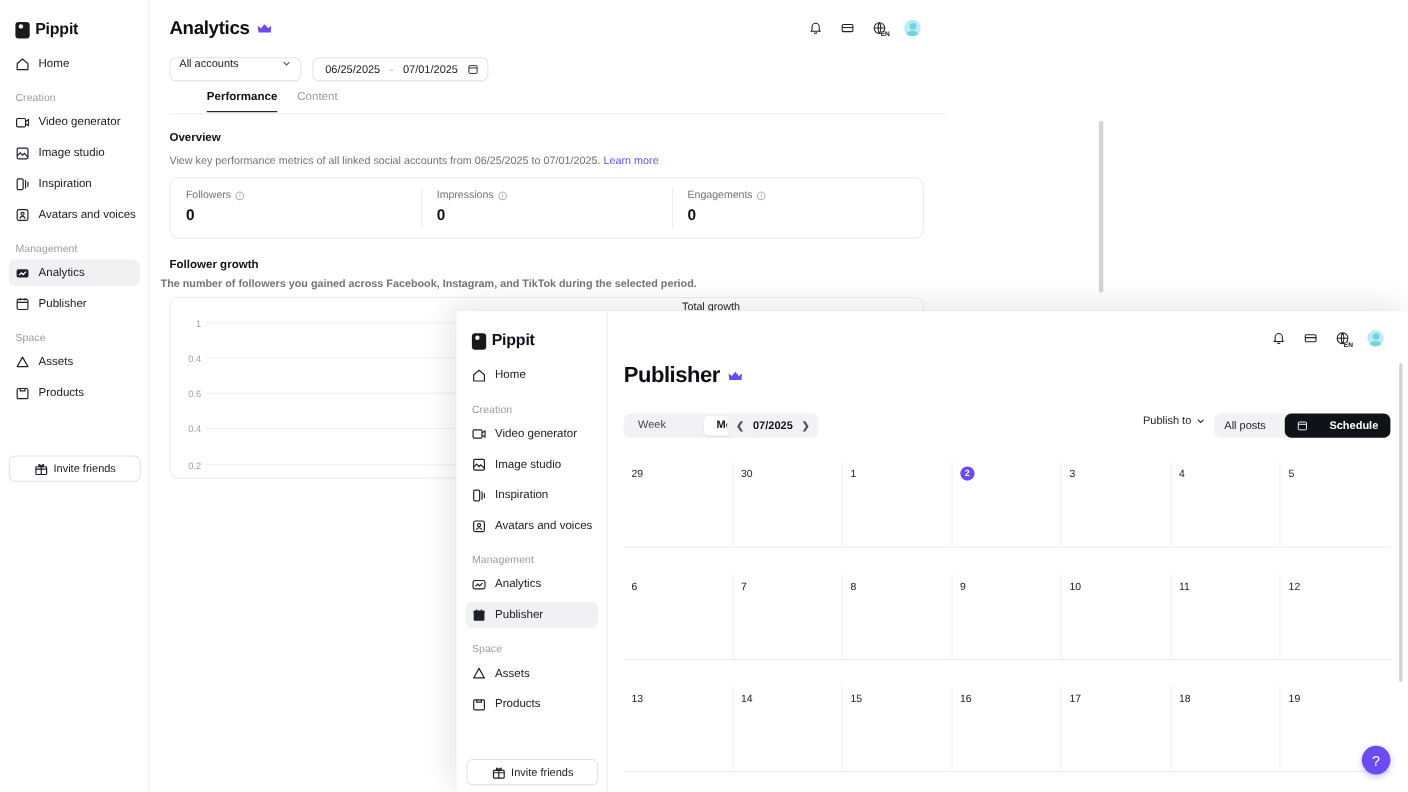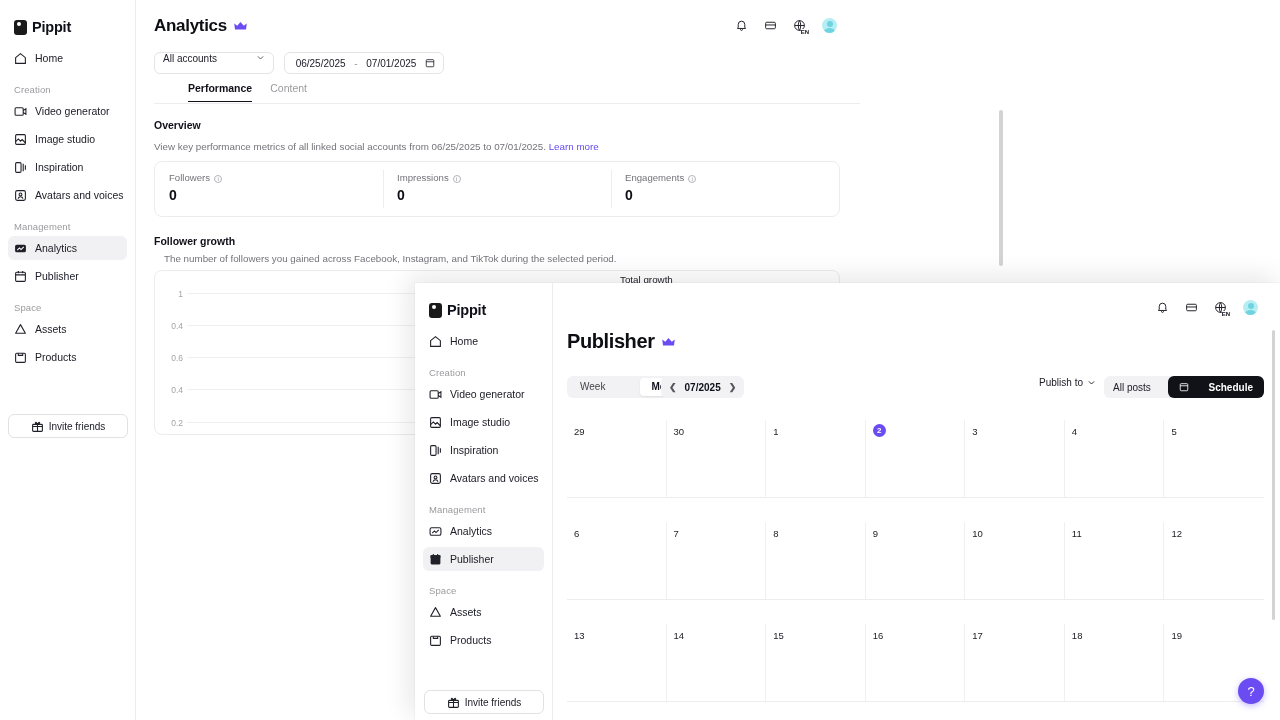--- a/index.html
+++ b/index.html
@@ -93,29 +93,29 @@
   .metrics {
     position: absolute; left: 18px; top: 161px;
     width: 686px; height: 56px;
     border: 1px solid #ececee; border-radius: 8px;
     display: flex; background: #fff;
   }
   .metric { flex: 1; padding: 10px 14px; position: relative; }
   .metric + .metric::before {
     content: ""; position: absolute; left: 0; top: 8px; bottom: 8px; width: 1px; background: #ededee;
   }
-  .metric-label { font-size: 9.6px; color: #73737a; display: flex; align-items: flex-end; gap: 4px; }
+  .metric-label { font-size: 9.6px; color: #73737a; display: flex; align-items: center; gap: 4px; }
   .metric-val { font-size: 14px; font-weight: 700; color: #0d0d14; margin-top: 4px; }
   .info-dot {
     width: 8px; height: 8px; border-radius: 50%; border: 1px solid #b4b4ba;
     font-size: 6px; line-height: 7px; text-align: center; color: #8d8d95;
   }
 
   .fg-h { position: absolute; left: 18px; top: 235px; }
-  .fg-d { position: absolute; left: 28px; top: 253px; }
+  .fg-d { position: absolute; left: 10px; top: 253px; font-weight: bold; }
 
   .chart-card {
     position: absolute; left: 18px; top: 270px;
     width: 686px; height: 165px;
     border: 1px solid #ececee; border-radius: 8px; background: #fff;
     overflow: hidden;
   }
   .legend { position: absolute; left: 484px; top: 274px; font-size: 9.8px; color: #20202a; }
   .ylab { position: absolute; font-size: 8.5px; color: #a3a3a9; text-align: right; width: 22px; }
   .gridline { position: absolute; left: 32px; right: 10px; height: 1px; background: #f0f0f1; }

